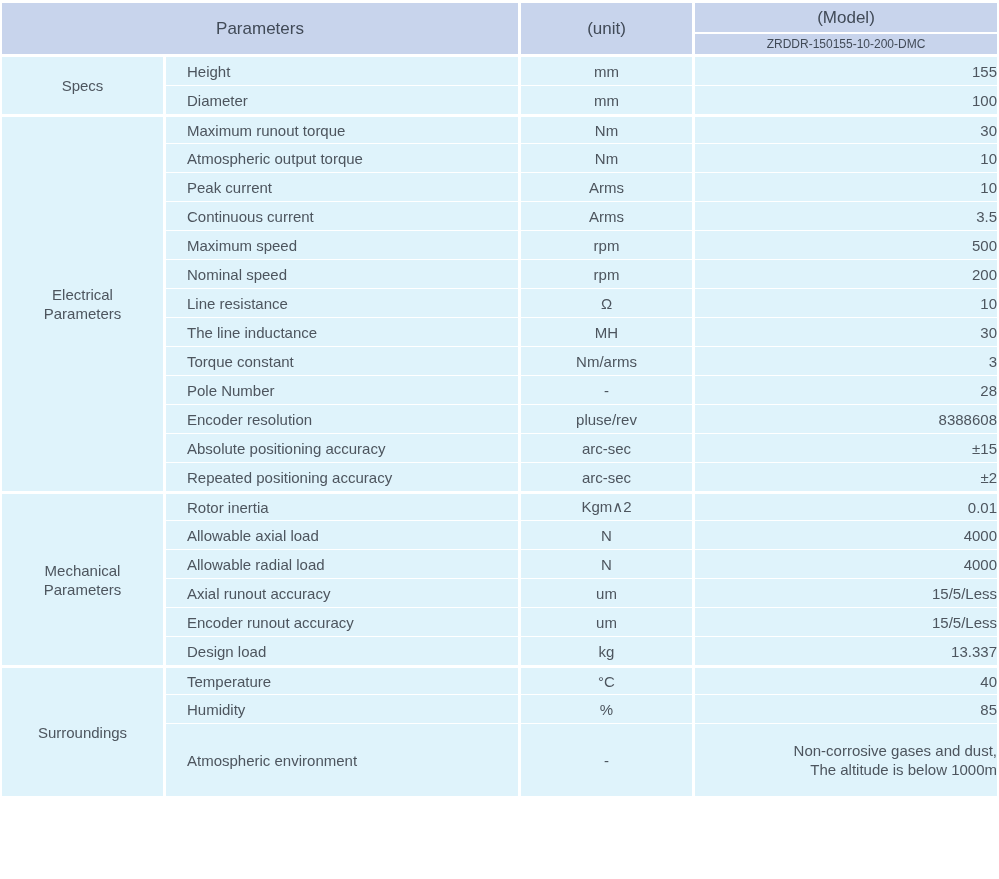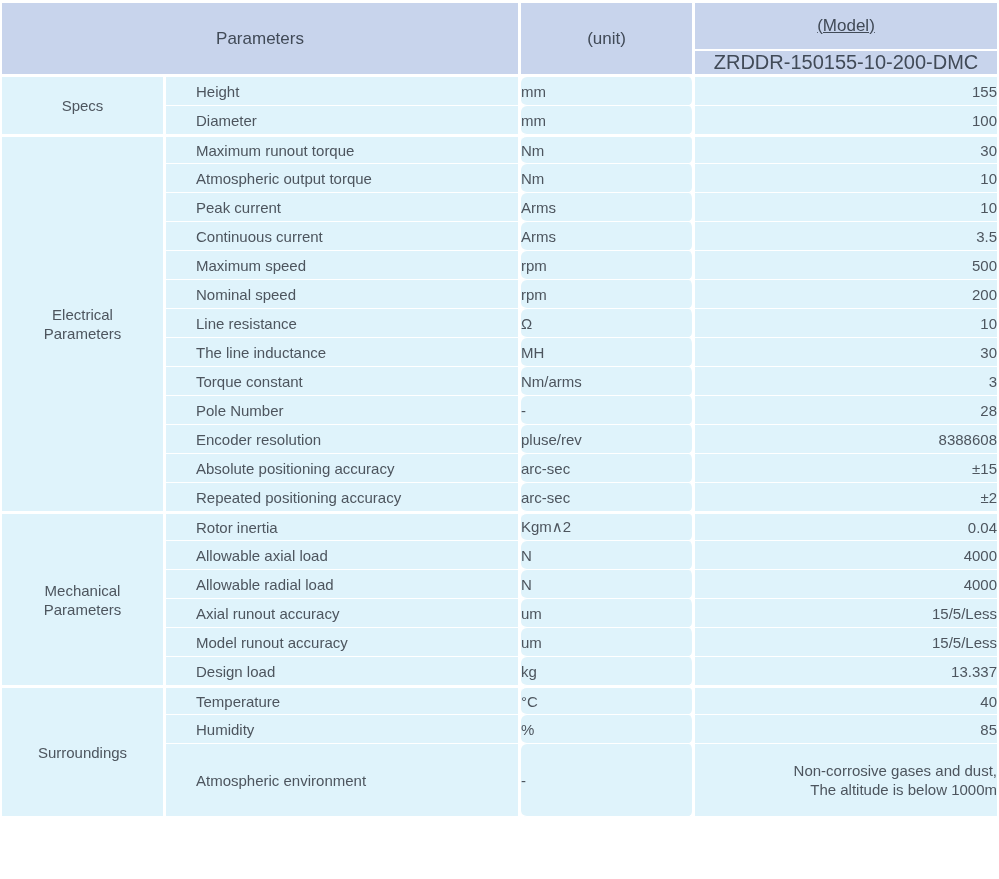--- a/index.html
+++ b/index.html
@@ -41,32 +41,32 @@
     color:var(--text);
   }
   th:last-child,td:last-child{border-right:0;}
   thead th{
     background:var(--header-bg);
     text-align:center;
     font-size:17px;
     color:#414a57;
     border-bottom:3px solid var(--separator);
   }
-  thead th.model-top{height:48px;border-bottom:2px solid var(--separator);text-decoration:underline;}
-  thead th.model-value{height:23px;font-size:20px;}
+  thead th.model-top{height:31px;border-bottom:2px solid var(--separator);}
+  thead th.model-value{height:23px;font-size:12px;}
   tbody td{height:29px;}
   tbody tr.section-start td{border-top:2px solid var(--separator);}
   tbody tr.tall-row td{height:73px;}
   td.section-cell{
     text-align:center;
     white-space:pre-line;
     line-height:19px;
   }
-  td.param-cell{text-align:left;padding-left:30px;}
-  td.unit-cell{text-align:left;border-radius:6px;}
+  td.param-cell{text-align:left;padding-left:21px;}
+  td.unit-cell{text-align:center;}
   td.value-cell{text-align:right;white-space:pre-line;line-height:19px;}
   .footer-note{
     margin:11px 0 0 3px;
     font-size:13.4px;
     color:var(--footer-text);
     white-space:nowrap;
     letter-spacing:-0.1px;
   }
 </style>
 </head>
@@ -167,39 +167,39 @@
         <tr>
           <td class="param-cell">Repeated positioning accuracy</td>
           <td class="unit-cell">arc-sec</td>
           <td class="value-cell">±2</td>
         </tr>
         <tr class="section-start">
           <td class="section-cell" rowspan="6">Mechanical
 Parameters</td>
           <td class="param-cell">Rotor inertia</td>
           <td class="unit-cell">Kgm∧2</td>
-          <td class="value-cell">0.04</td>
+          <td class="value-cell">0.01</td>
         </tr>
         <tr>
           <td class="param-cell">Allowable axial load</td>
           <td class="unit-cell">N</td>
           <td class="value-cell">4000</td>
         </tr>
         <tr>
           <td class="param-cell">Allowable radial load</td>
           <td class="unit-cell">N</td>
           <td class="value-cell">4000</td>
         </tr>
         <tr>
           <td class="param-cell">Axial runout accuracy</td>
           <td class="unit-cell">um</td>
           <td class="value-cell">15/5/Less</td>
         </tr>
         <tr>
-          <td class="param-cell">Model runout accuracy</td>
+          <td class="param-cell">Encoder runout accuracy</td>
           <td class="unit-cell">um</td>
           <td class="value-cell">15/5/Less</td>
         </tr>
         <tr>
           <td class="param-cell">Design load</td>
           <td class="unit-cell">kg</td>
           <td class="value-cell">13.337</td>
         </tr>
         <tr class="section-start">
           <td class="section-cell" rowspan="3">Surroundings</td>

